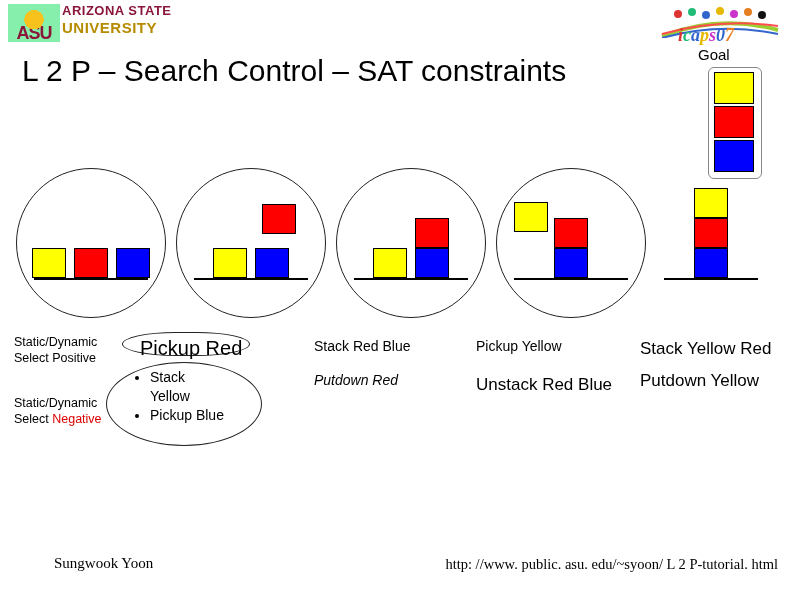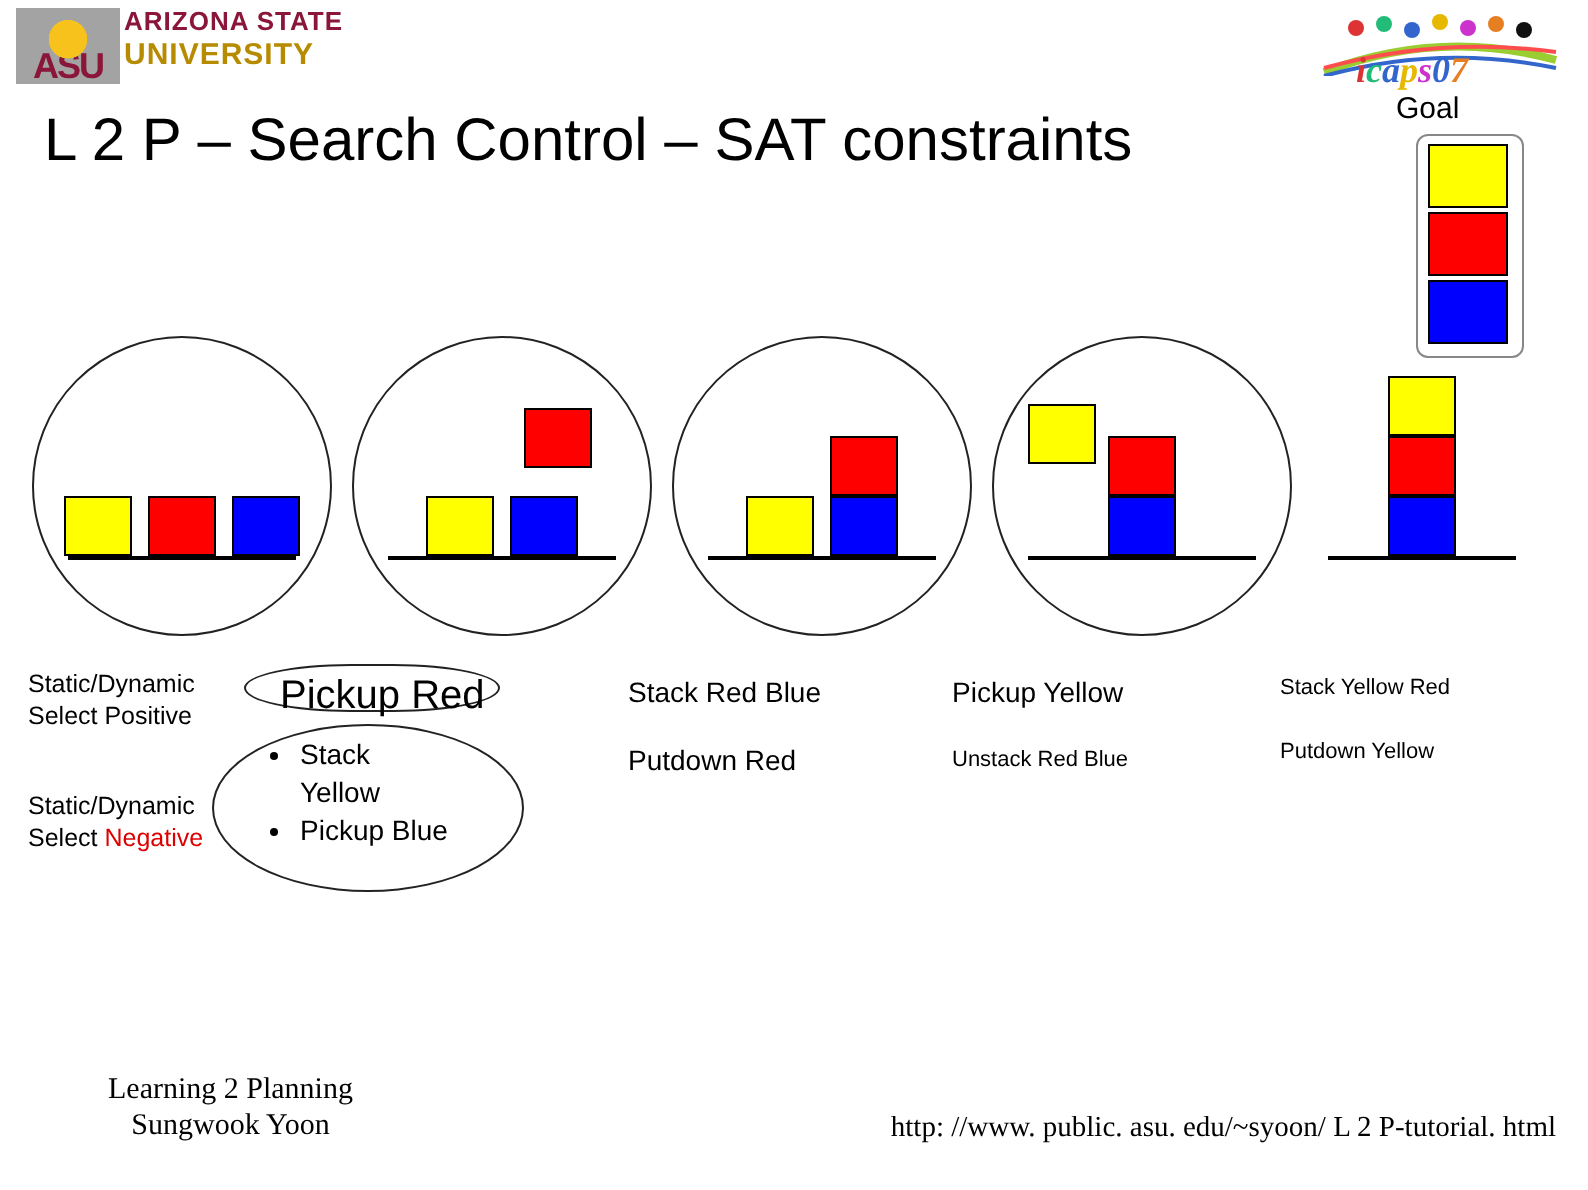--- a/index.html
+++ b/index.html
@@ -8,21 +8,21 @@
     width: 794px;
     height: 595px;
     font-family: Arial, Helvetica, sans-serif;
     position: relative;
     background: #fff;
     overflow: hidden;
   }
   .header { position: absolute; top: 4px; left: 8px; display: flex; align-items: flex-start; }
   .asu-logo { display: flex; align-items: flex-start; }
   .asu-mark {
-    width: 52px; height: 38px; background: #a3a3a3;
+    width: 52px; height: 38px; background: #86efac;
     display: flex; flex-direction: column; align-items: center; 
     position: relative;
   }
   .asu-burst {
     width: 36px; height: 26px;
     background: radial-gradient(circle at 50% 60%, #f6c21b 0 40%, transparent 41%);
     position: relative;
   }
   .asu-burst::before, .asu-burst::after {
     content:""; position:absolute; left:0; right:0; top:0; bottom:0;
@@ -65,21 +65,21 @@
   .stackcol { display:flex; flex-direction:column-reverse; }
   .stackcol .sblk + .sblk { margin-bottom:0; }
   .float { position:absolute; }
   .state.noframe .ground{ left:8px; right:8px; }
   .side-label { position:absolute; left:14px; width:110px; font:400 12.5px/1.25 Arial; }
   .side-pos { top:335px; }
   .side-neg { top:396px; }
   .side-neg .neg { color:#d00; }
 
   .cell { position:absolute; font:400 14px/1.25 Arial; }
-  .cell.small { font-size:11px; }
+  .cell.small { font-size:17px; }
   .cell.big { font-size:20px; }
 
   .bullet-list { position:absolute; font:400 14px/1.35 Arial; }
   .bullet-list ul { margin:0; padding-left:16px; }
 
   .oval-frame {
     position:absolute; border:1px solid #222; border-radius:50% / 50%;
   }
   .ov1 { left:122px; top:332px; width:128px; height:24px; border-radius:50%/60%; }
   .ov2 { left:106px; top:362px; width:156px; height:84px; border-radius:50%/50%; }
@@ -218,21 +218,20 @@
 
 <div class="bullet-list" style="left:134px;top:368px;">
   <ul>
     <li>Stack</li>
   </ul>
   <div style="padding-left:16px">Yellow</div>
   <ul>
     <li>Pickup Blue</li>
   </ul>
 </div>
-<div class="cell" style="left:314px;top:372px;">Putdown Red</div>
+<div class="cell" style="left:314px;top:372px;font-style:italic;">Putdown Red</div>
 <div class="cell small" style="left:476px;top:374px;">Unstack Red Blue</div>
 <div class="cell small" style="left:640px;top:370px;">Putdown Yellow</div>
 
 <div class="footer-left">
-  <div>Learning 2 Planning</div>
   <div>Sungwook Yoon</div>
 </div>
 <div class="footer-right">http: //www. public. asu. edu/~syoon/ L 2 P-tutorial. html</div>
 
 </body></html>

